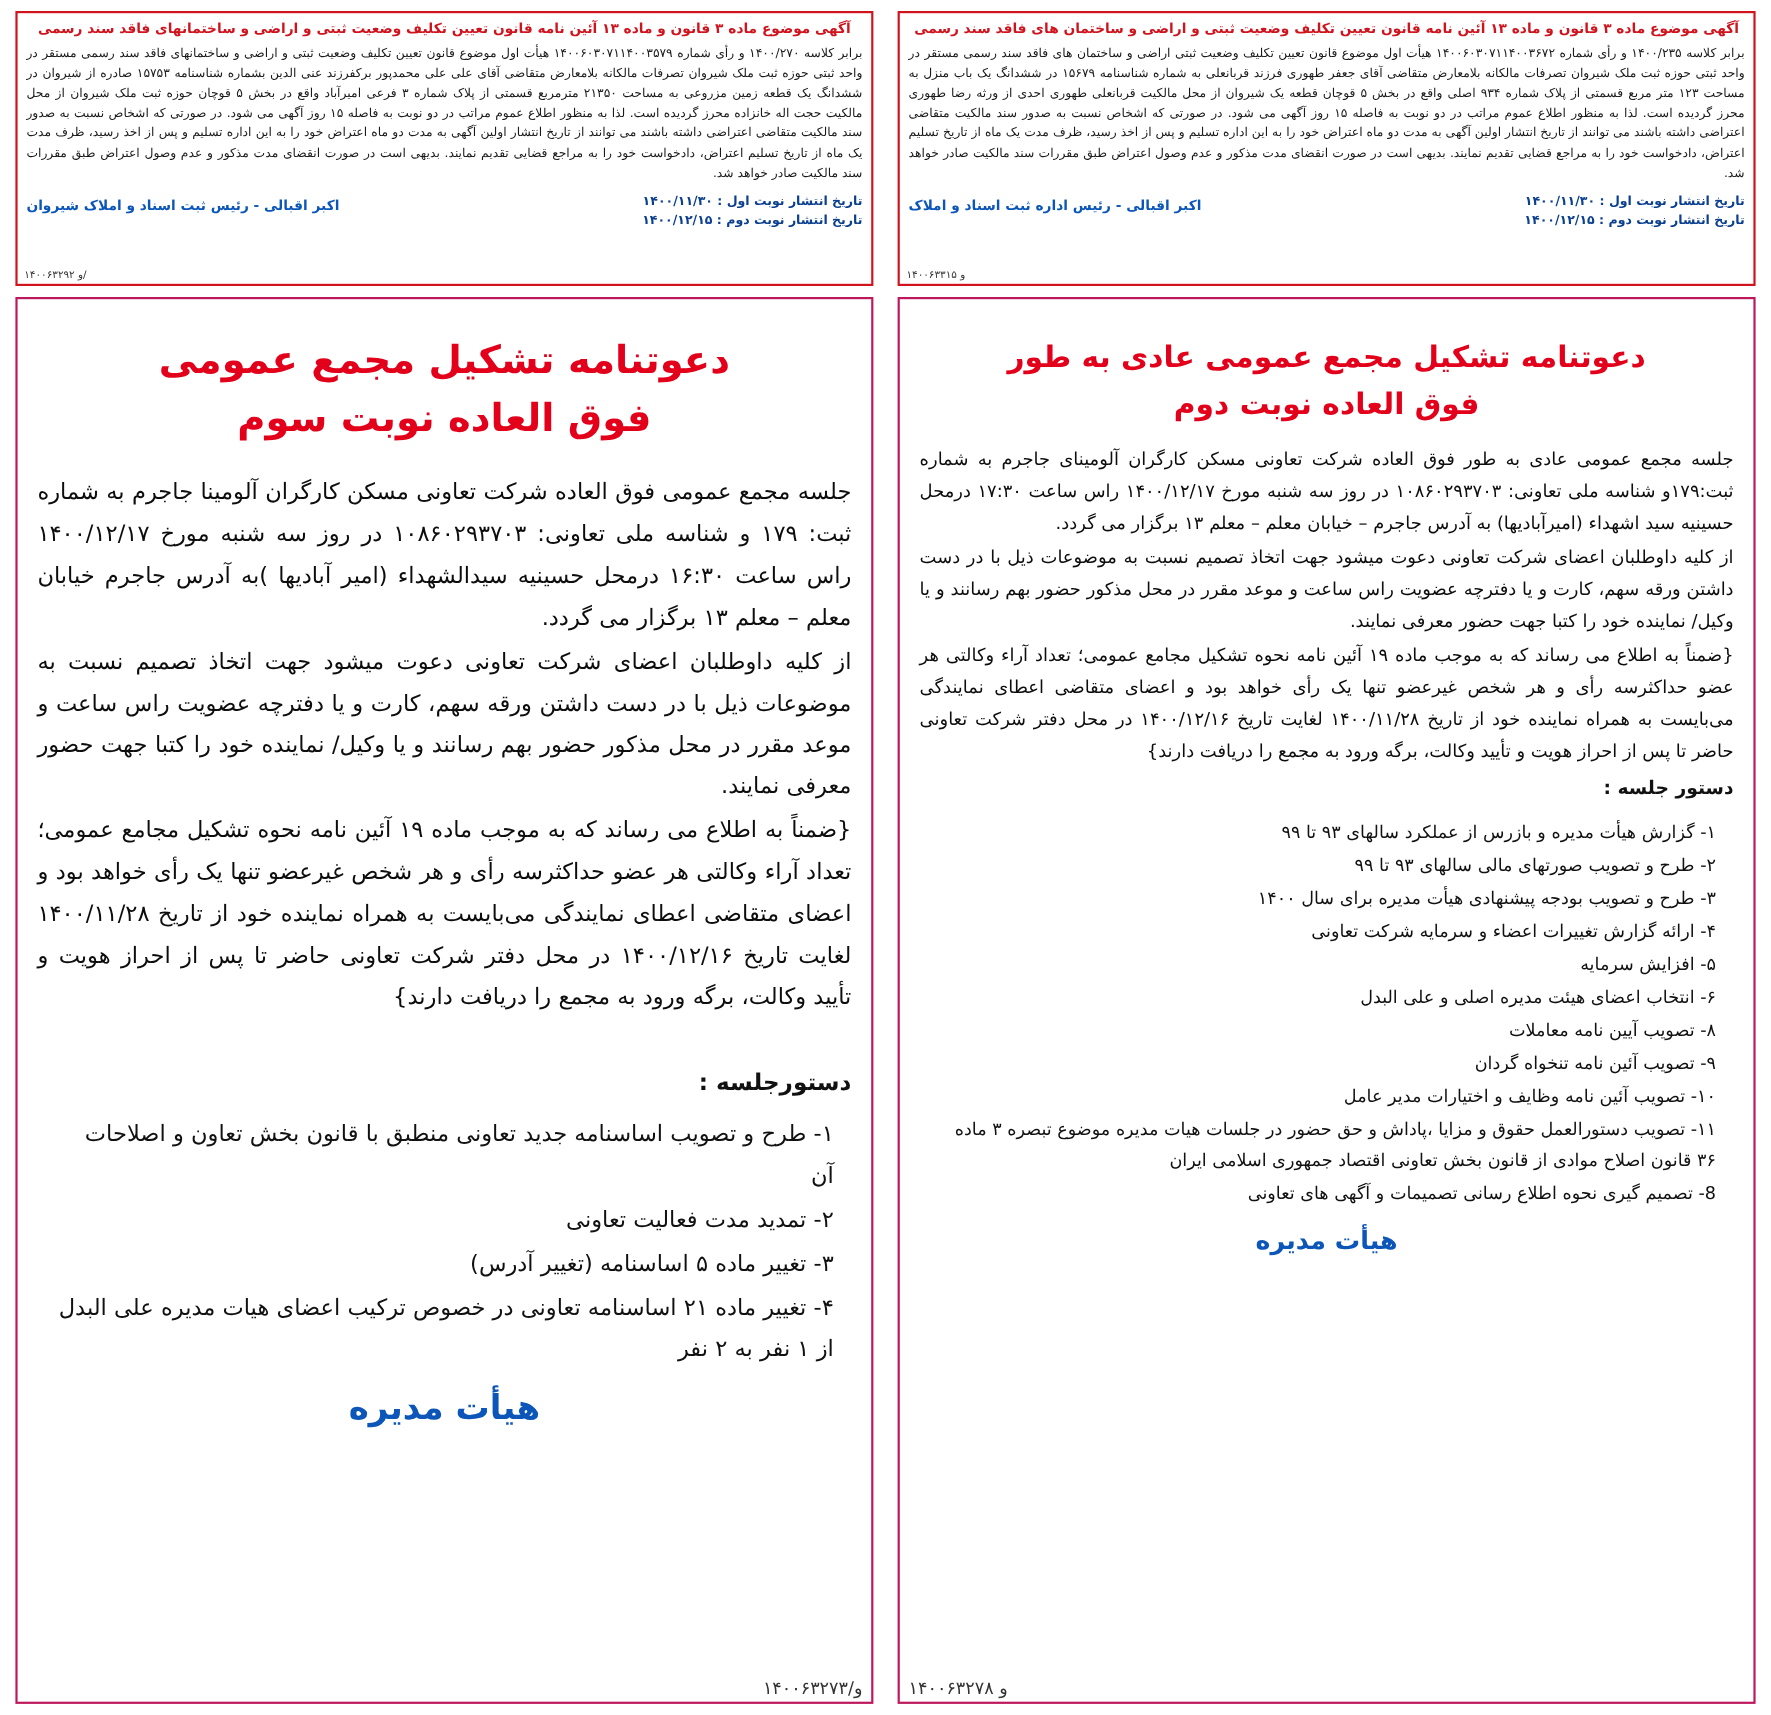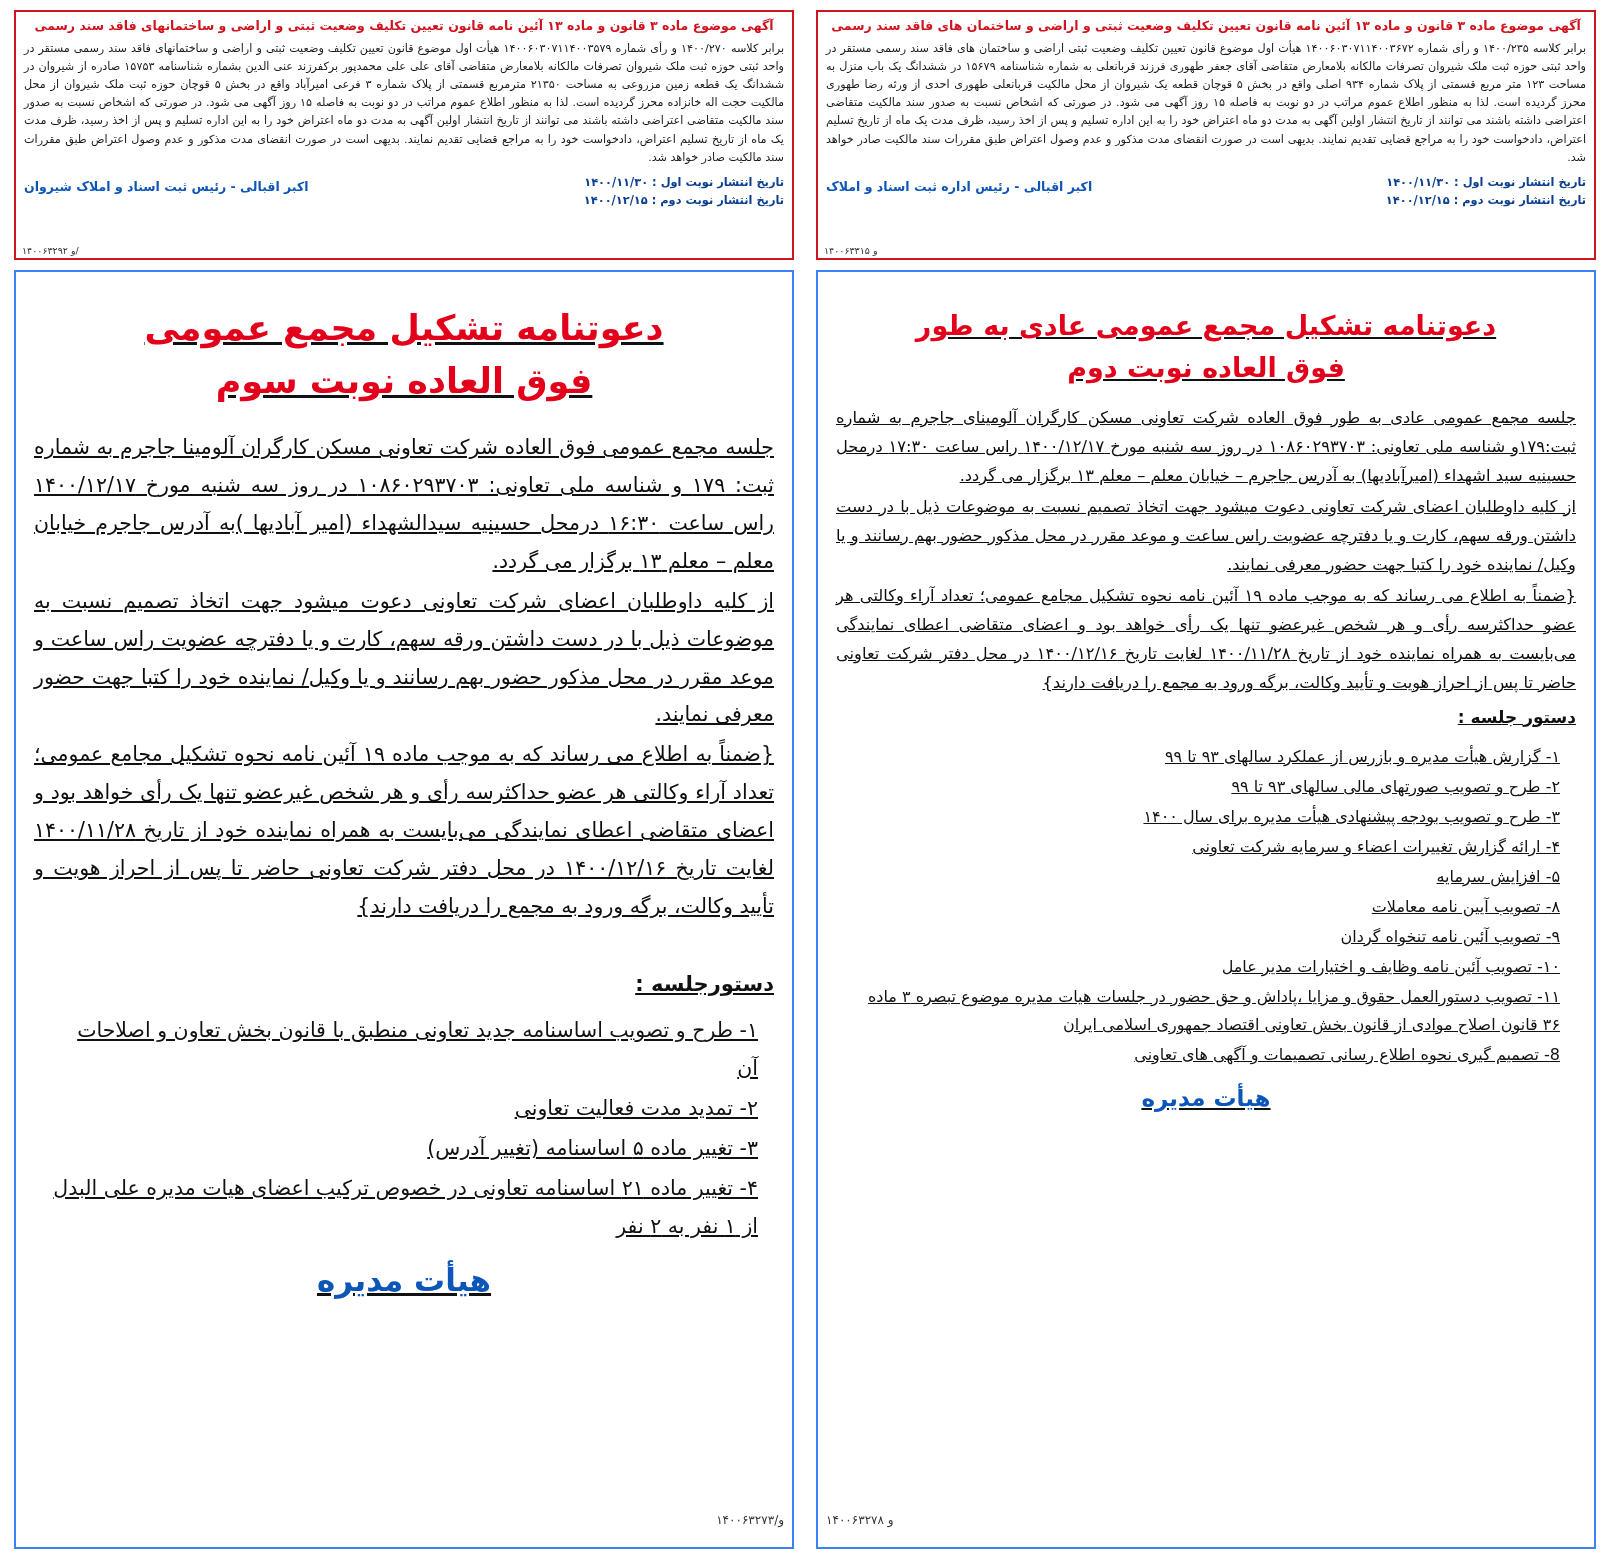--- a/index.html
+++ b/index.html
@@ -75,27 +75,26 @@
     position: absolute;
     bottom: 2px;
     left: 6px;
     font-size: 9.5px;
     color: #333;
     direction: ltr;
   }
 
   
   .notice {
-    border: 2px solid #3b82f6;
+    border: 2px solid #be185d;
     box-sizing: border-box;
     padding: 14px 18px 10px 18px;
     position: relative;
     background: #fff;
     overflow: hidden;
-    text-decoration: underline;
   }
   .notice-title {
     color: #e2001a;
     font-weight: bold;
     text-align: center;
     line-height: 1.55;
     margin: 6px 0 14px 0;
   }
   .notice.left .notice-title { font-size: 27px; margin-top: 19px; }
   .notice.right .notice-title { font-size: 35px; margin: 16px 0 22px 0; line-height: 1.5; }
@@ -124,23 +123,23 @@
     color: #0b56b8;
     font-weight: bold;
     text-align: center;
     margin-top: 14px;
   }
   .notice.left .board-sign { font-size: 23px; }
   .notice.right .board-sign { font-size: 31px; }
 
   .notice-foot {
     position: absolute;
-    bottom: 20px;
+    bottom: 3px;
     left: 8px;
-    font-size: 12px;
+    font-size: 16px;
     color: #333;
     direction: ltr;
   }
   .notice.right .notice-foot { left: auto; right: 8px; }
 
   .cell-left { grid-column: 1; }
   .cell-right { grid-column: 2; }
 </style>
 </head>
 <body>
@@ -187,20 +186,21 @@
       <p>از کلیه داوطلبان اعضای شرکت تعاونی دعوت میشود جهت اتخاذ تصمیم نسبت به موضوعات ذیل با در دست داشتن ورقه سهم، کارت و یا دفترچه عضویت راس ساعت و موعد مقرر در محل مذکور حضور بهم رسانند و یا وکیل/ نماینده خود را کتبا جهت حضور معرفی نمایند.</p>
       <p class="para-gap">{ضمناً به اطلاع می رساند که به موجب ماده ۱۹ آئین نامه نحوه تشکیل مجامع عمومی؛ تعداد آراء وکالتی هر عضو حداکثرسه رأی و هر شخص غیرعضو تنها یک رأی خواهد بود و اعضای متقاضی اعطای نمایندگی می‌بایست به همراه نماینده خود از تاریخ ۱۴۰۰/۱۱/۲۸ لغایت تاریخ ۱۴۰۰/۱۲/۱۶ در محل دفتر شرکت تعاونی  حاضر تا پس از احراز هویت و تأیید وکالت، برگه ورود به مجمع را دریافت دارند}</p>
     </div>
     <div class="agenda-heading">دستور جلسه :</div>
     <ul class="agenda-list">
       <li>۱- گزارش هیأت مدیره و بازرس از عملکرد سالهای ۹۳ تا ۹۹</li>
       <li>۲- طرح و تصویب صورتهای مالی سالهای ۹۳ تا ۹۹</li>
       <li>۳- طرح و تصویب بودجه پیشنهادی هیأت مدیره برای سال ۱۴۰۰</li>
       <li>۴- ارائه گزارش تغییرات اعضاء و سرمایه شرکت تعاونی</li>
       <li>۵- افزایش سرمایه</li>
+      <li>۶- انتخاب اعضای هیئت مدیره اصلی و علی البدل</li>
       <li>۸- تصویب آیین نامه معاملات</li>
       <li>۹- تصویب آئین نامه تنخواه گردان</li>
       <li>۱۰- تصویب آئین نامه وظایف و اختیارات مدیر عامل</li>
       <li>۱۱- تصویب دستورالعمل حقوق و مزایا ،پاداش و حق حضور در جلسات هیات مدیره موضوع تبصره ۳ ماده ۳۶ قانون اصلاح موادی از قانون بخش تعاونی اقتصاد جمهوری اسلامی ایران</li>
       <li>8- تصمیم گیری نحوه اطلاع رسانی تصمیمات و آگهی های تعاونی</li>
     </ul>
     <div class="board-sign">هیأت مدیره</div>
     <div class="notice-foot">و ۱۴۰۰۶۳۲۷۸</div>
   </div>
 

